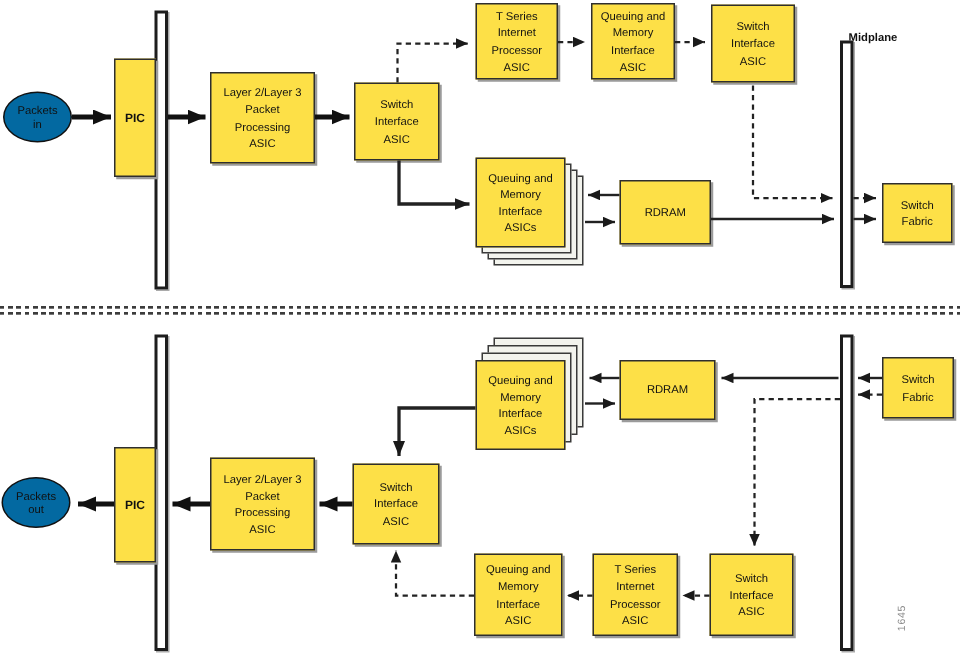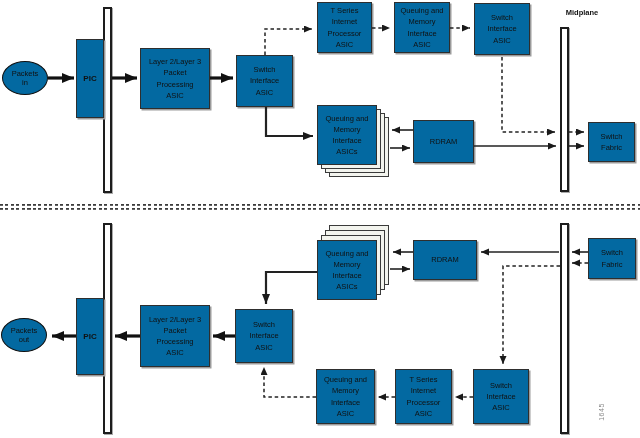--- a/index.html
+++ b/index.html
@@ -3,21 +3,21 @@
 <meta charset="utf-8">
 <style>
   html,body{margin:0;padding:0;background:#ffffff;}
   .stage{
     position:relative;width:640px;height:438px;background:#ffffff;overflow:hidden;
     font-family:"Liberation Sans","DejaVu Sans",sans-serif;color:#111;
   }
   svg.wires{position:absolute;left:0;top:0;z-index:3;pointer-events:none;}
   .box{
     position:absolute;z-index:2;box-sizing:border-box;
-    background:#0369a1;border:1.6px solid #2e2e2e;
+    background:#fde047;border:1.6px solid #2e2e2e;
     box-shadow:1.5px 1.5px 0 #9b9b9b;
     display:flex;align-items:center;justify-content:center;
     text-align:center;font-size:7.5px;line-height:1.5;white-space:pre-line;
   }
   .plain{box-shadow:none;}
   .stacklayer{position:absolute;z-index:1;box-sizing:border-box;background:#f3f4ee;border:1.4px solid #3a3a3a;}
   .vbar{
     position:absolute;z-index:2;box-sizing:border-box;width:9px;
     background:#ffffff;border:2px solid #1d1d1d;box-shadow:1px 1px 0 #aaa;
   }
@@ -135,21 +135,21 @@
   <div class="stacklayer" style="left:329px;top:117px;width:60px;height:60px;"></div>
   <div class="stacklayer" style="left:325px;top:113px;width:60px;height:60px;"></div>
   <div class="stacklayer" style="left:321px;top:109px;width:60px;height:60px;"></div>
   <div class="box plain" style="left:317px;top:105px;width:60px;height:60px;">Queuing and
 Memory
 Interface
 ASICs</div>
 
   <div class="box" style="left:413px;top:120px;width:61px;height:43px;">RDRAM</div>
 
-  <div class="lbl" style="left:554px;top:8px;width:56px;">Midplane</div>
+  <div class="lbl" style="left:554px;top:20px;width:56px;">Midplane</div>
 
   <div class="vbar" style="left:560px;top:27px;height:165px;"></div>
 
   <div class="box" style="left:588px;top:122px;width:47px;height:40px;">Switch
 Fabric</div>
 
   <div class="vbar" style="left:560px;top:223px;height:211px;"></div>
 
   <div class="box" style="left:588px;top:238px;width:48px;height:41px;">Switch
 Fabric</div>

